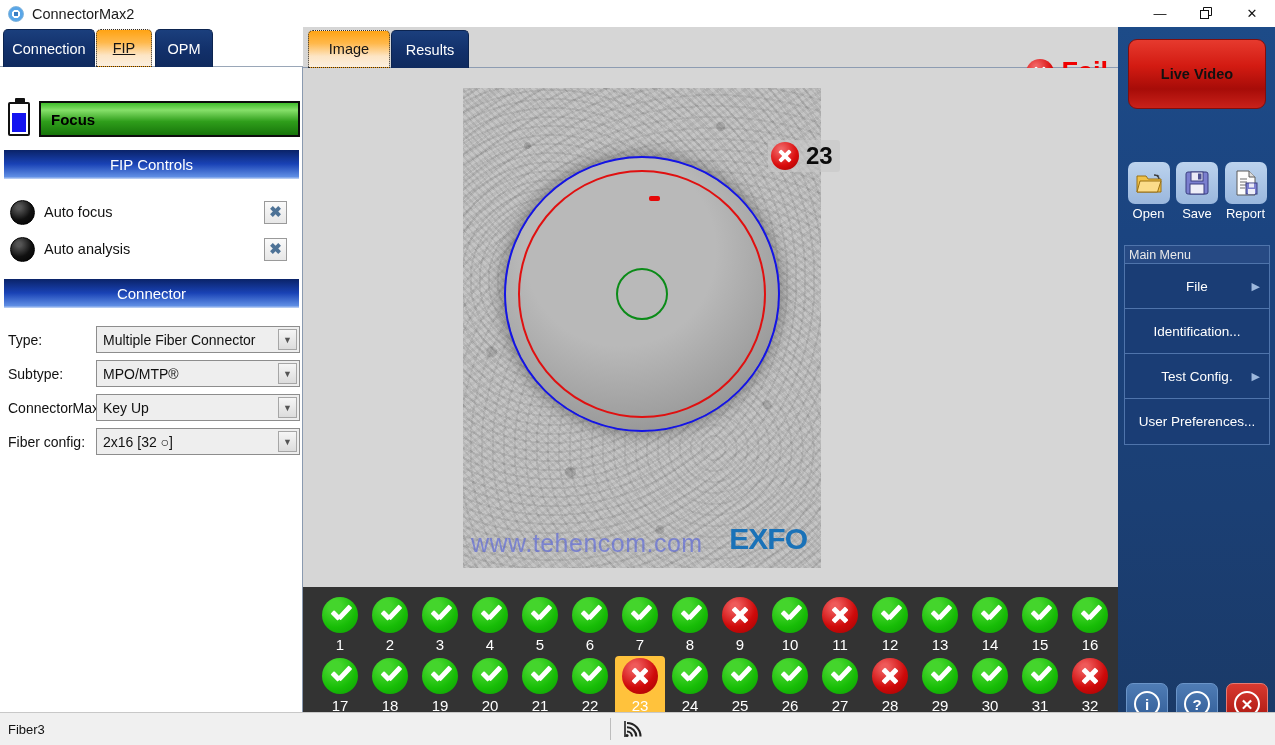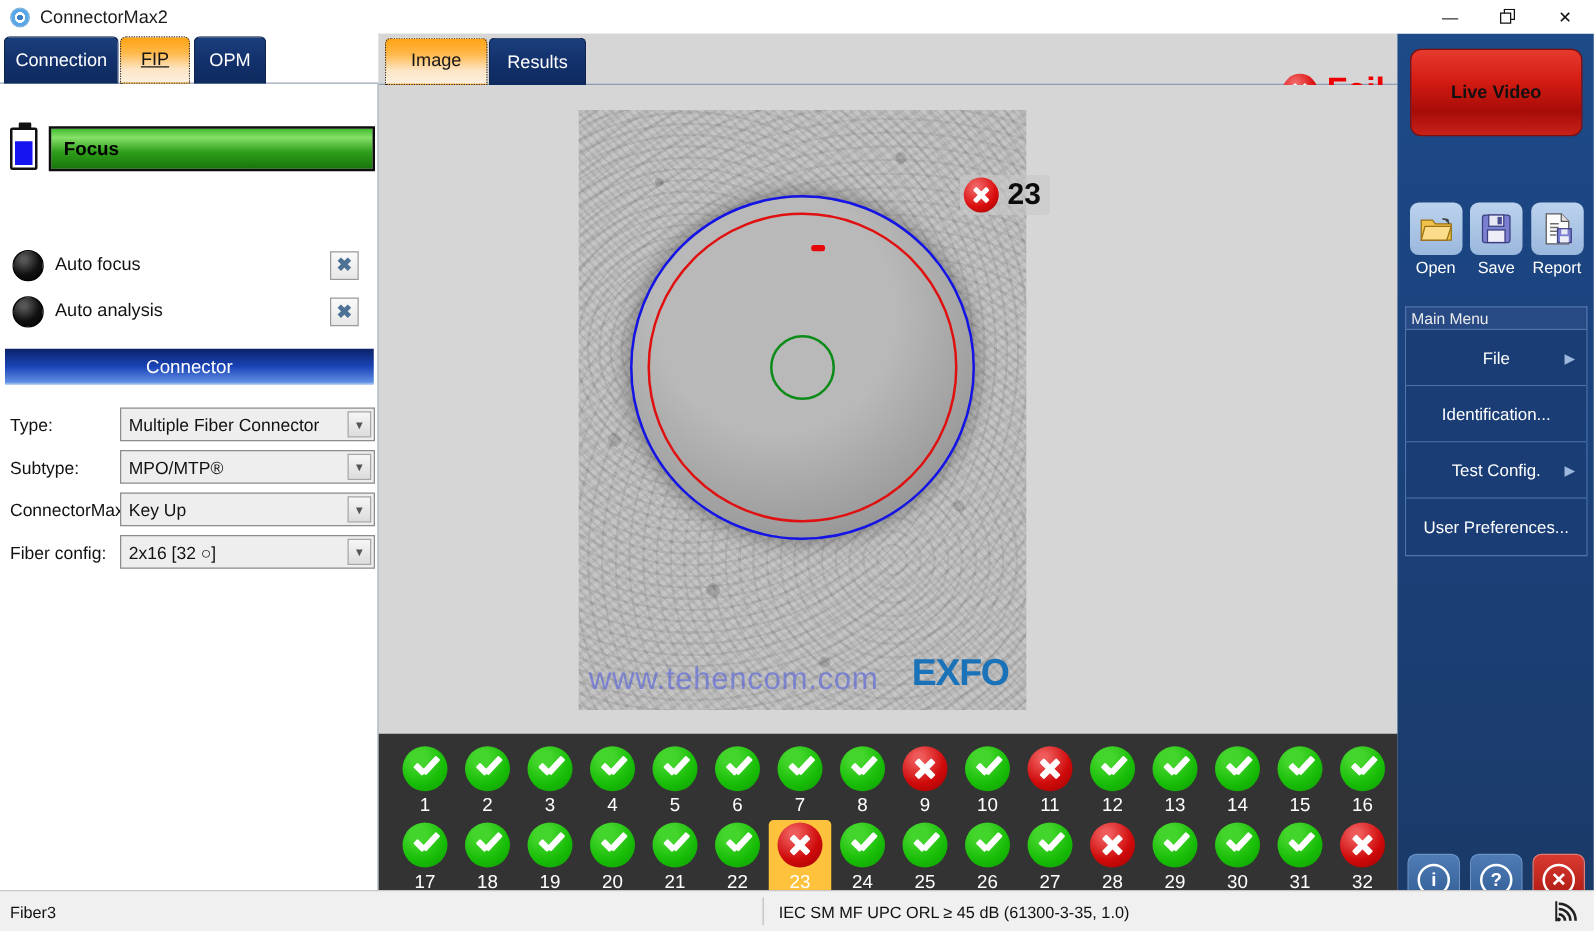--- a/index.html
+++ b/index.html
@@ -339,20 +339,21 @@
       <div class="tab tab-opm">OPM</div>
     </div>
 
     <div class="focus-row">
       <div class="battery">
           <div class="battery-fill"></div>
         </div>
       <div class="focus-bar">Focus</div>
     </div>
 
+    <div class="sec-header sec-fipctrl">FIP Controls</div>
 
     <div class="ctrl-row row-af">
       <div class="led"></div>
       <div class="lbl">Auto focus</div>
       <div class="xbtn">✖</div>
     </div>
 
     <div class="ctrl-row row-aa">
       <div class="led"></div>
       <div class="lbl">Auto analysis</div>
@@ -626,21 +627,20 @@
       </div>
       <div class="rb danger">
         <span class="glyph">✕</span>
       </div>
     </div>
   </div>
 
   <div class="statusbar">
     <div class="sb-left">Fiber3</div>
     <div class="sb-div"></div>
-    <div class="sb-mid">IEC SM MF UPC ORL ≥ 45 dB (61300-3-35, 1.0)</div>
     <div class="sb-icon">
       <svg width="20" height="20" viewBox="0 0 20 20">
         <path d="M2 18V2" stroke="#222" stroke-width="1.6" fill="none"></path>
         <circle cx="4" cy="16.5" r="1.6" fill="#222"></circle>
         <path d="M4 12.5a5 5 0 0 1 5 5" fill="none" stroke="#222" stroke-width="2.1"></path>
         <path d="M4 8.2a9.3 9.3 0 0 1 9.3 9.3" fill="none" stroke="#222" stroke-width="2.1"></path>
         <path d="M4 4a13.5 13.5 0 0 1 13.5 13.5" fill="none" stroke="#222" stroke-width="2.1"></path>
       </svg>
     </div>
   </div>

